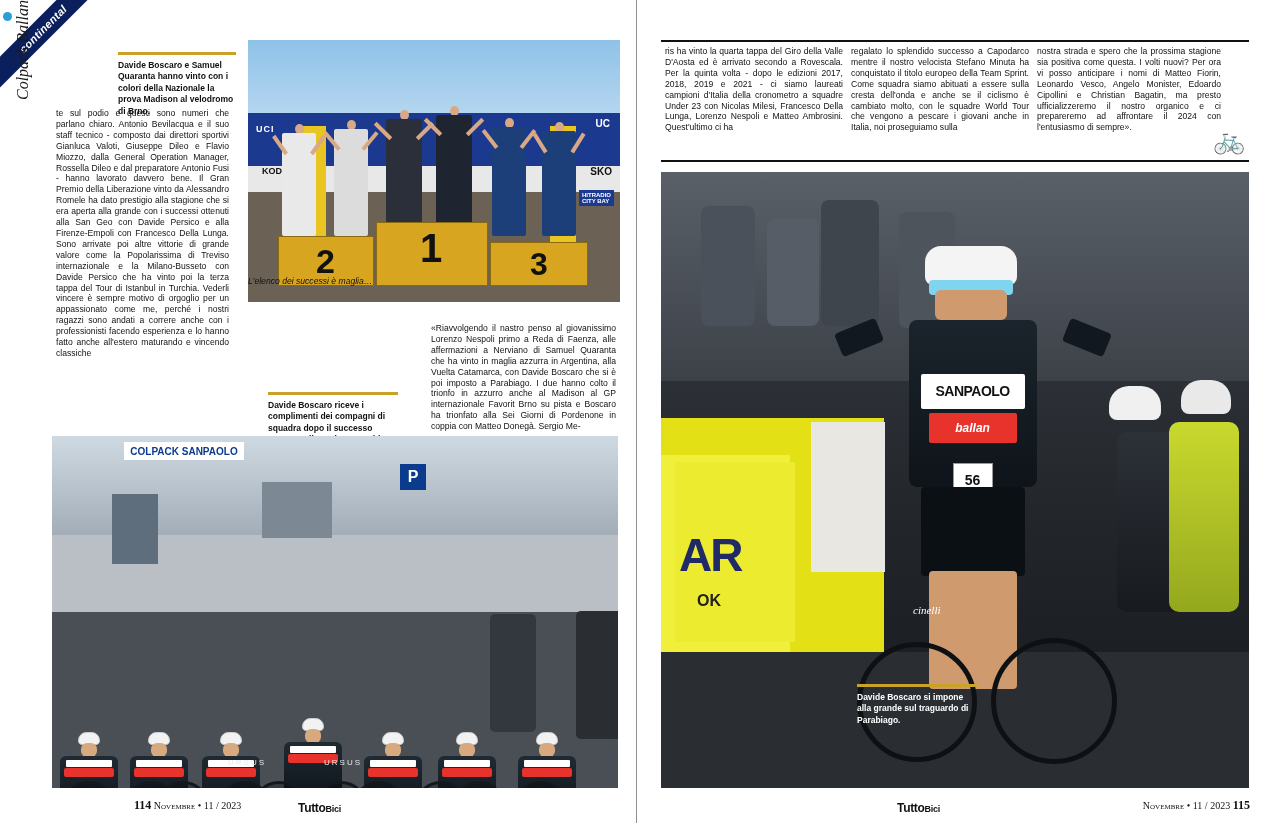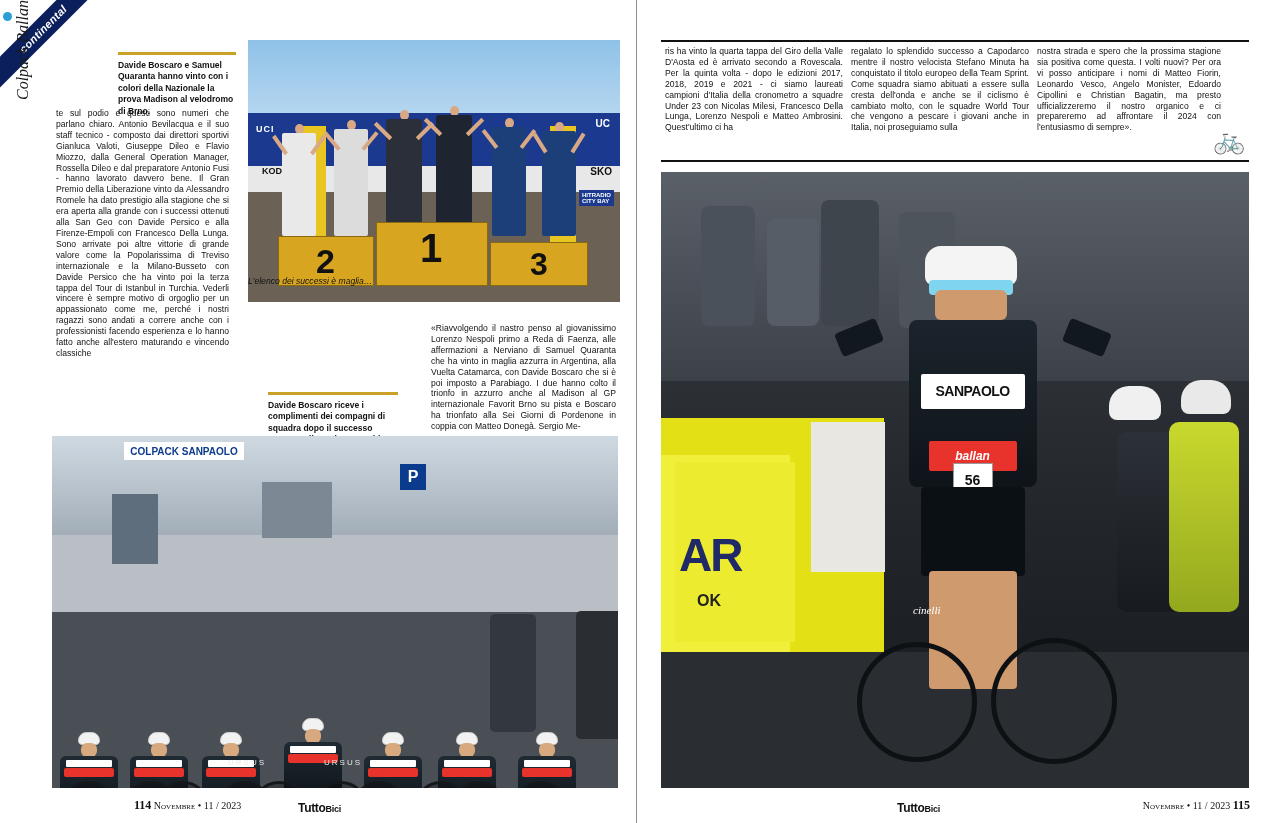--- a/index.html
+++ b/index.html
@@ -432,34 +432,38 @@
         <div class="winner">
           <div class="armL"></div>
           <div class="armR"></div>
           <div class="helmet"></div>
           <div class="glasses"></div>
           <div class="face"></div>
           <div class="torso"></div>
           <div class="colpack" style="display:flex;align-items:center;justify-content:center;">
             <span style="font-family:'Liberation Sans',sans-serif;font-weight:bold;font-size:14px;color:#111;letter-spacing:-0.5px;">SANPAOLO</span>
           </div>
-          <div class="ballan" style="display:flex;align-items:center;justify-content:center;margin-top:28px;">
+          <div class="ballan" style="display:flex;align-items:center;justify-content:center;">
             <span style="font-family:'Liberation Sans',sans-serif;font-weight:bold;font-size:12px;color:#fff;font-style:italic;">ballan</span>
           </div>
           <div class="bib" style="display:flex;align-items:center;justify-content:center;">
             <span style="font-family:'Liberation Sans',sans-serif;font-weight:bold;font-size:14px;color:#111;">56</span>
           </div>
           <div class="shorts"></div>
           <div class="legs"></div>
         </div>
 
         <div style="position:absolute; left:196px; top:470px; width:120px; height:120px; border:5px solid #0e1114; border-radius:50%;"></div>
         <div style="position:absolute; left:330px; top:466px; width:126px; height:126px; border:5px solid #0e1114; border-radius:50%;"></div>
         <div style="position:absolute; left:252px; top:432px; color:#fff; font-family:'Liberation Serif',serif; font-size:11px; font-style:italic;">cinelli</div>
 
+        <div class="caption-overlay" style="left:196px; top:512px; width:120px;">
+          <div class="caption-rule" style="height:3px; margin-bottom:5px;"></div>
+          <div class="caption" style="color:#ffffff;">Davide Boscaro si impone alla grande sul traguardo di Parabiago.</div>
+        </div>
       </div>
     </div>
 
     <div class="logo-tuttobici" style="left:260px;">
       <span>Tutto</span><span class="small">Bici</span>
     </div>
     <div class="folio" style="right:24px;">
       <span class="small">Novembre • 11 / 2023</span>
       <span class="num">115</span>
     </div>

